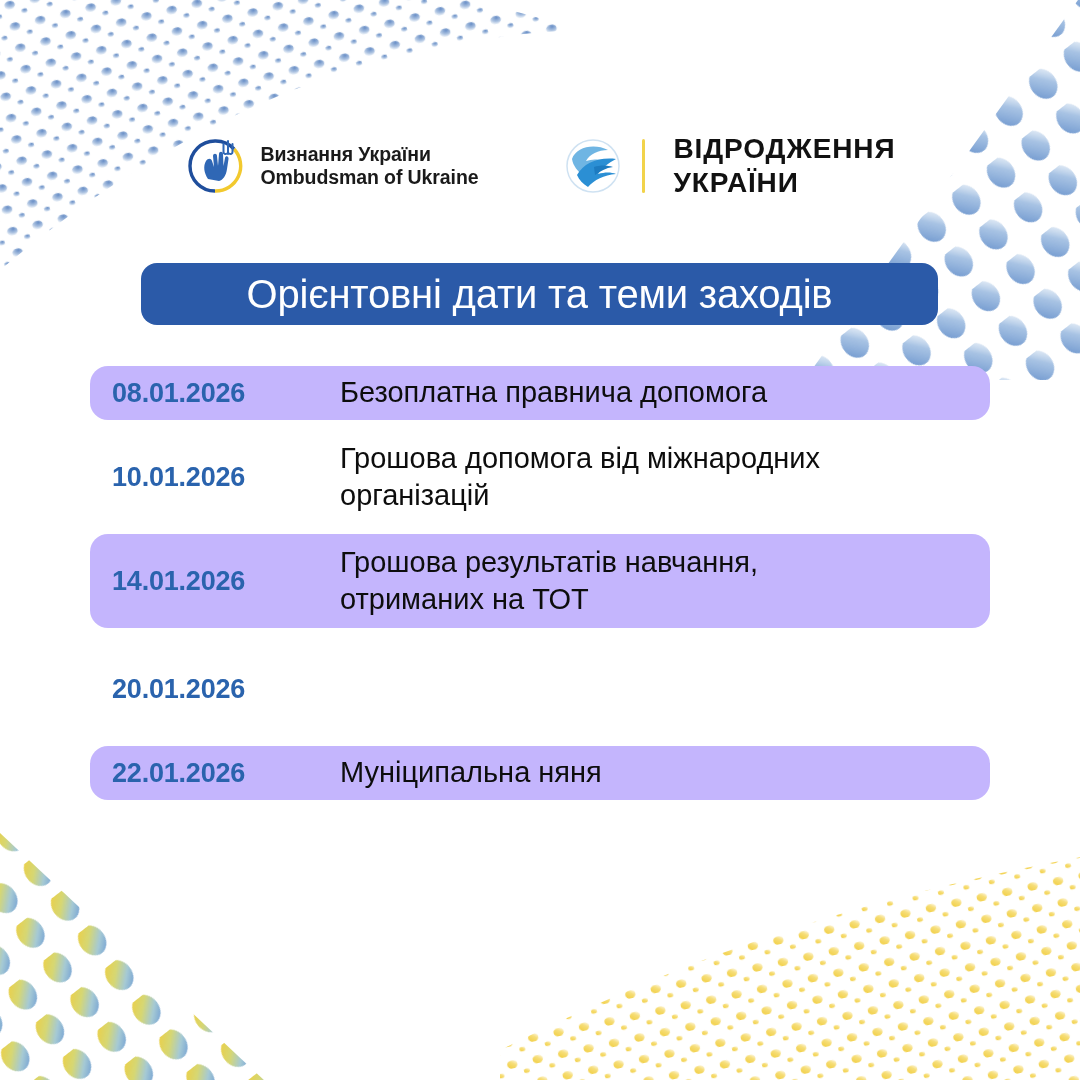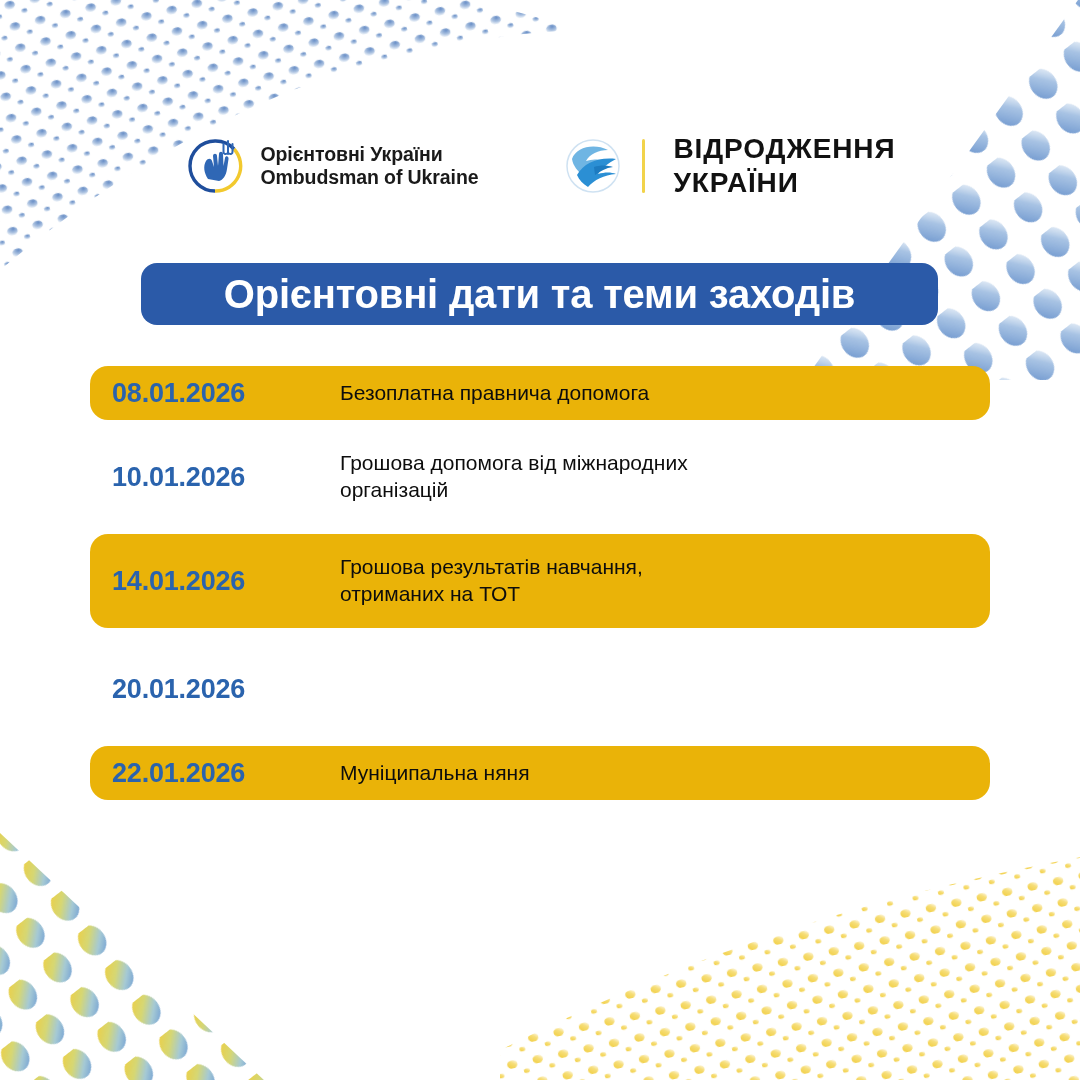--- a/index.html
+++ b/index.html
@@ -102,21 +102,21 @@
     background: #2b5aa8;
     border-radius: 16px;
     display: flex;
     align-items: center;
     justify-content: center;
     z-index: 3;
   }
   .title-banner .title-text {
     color: #ffffff;
     font-size: 40px;
-    font-weight: 700;
+    font-weight: 400;
     letter-spacing: -0.2px;
     white-space: nowrap;
   }
 
   
   .schedule {
     position: absolute;
     top: 366px;
     left: 90px;
     width: 900px;
@@ -124,38 +124,38 @@
   }
 
   .row {
     display: flex;
     align-items: center;
     width: 900px;
     border-radius: 18px;
     padding: 0 22px;
     background: transparent;
   }
-  .row.shaded { background: #eab308; }
+  .row.shaded { background: #c4b5fd; }
 
   .row.h1 { height: 54px; }
   .row.h2 { height: 94px; }
 
   .row .date {
     flex: 0 0 228px;
     color: #2a63ad;
     font-size: 27px;
     font-weight: 700;
     letter-spacing: -0.2px;
     white-space: nowrap;
   }
 
   .row .topic {
     flex: 1 1 auto;
     color: #0d0d0d;
-    font-size: 21px;
+    font-size: 29px;
     font-weight: 400;
     line-height: 1.28;
     white-space: pre-line;
   }
 
   .gap-sm { height: 10px; }
   .gap-md { height: 14px; }
 </style>
 </head>
 <body>
@@ -253,21 +253,21 @@
                    C29 18 33 18 33 21 L34 31 L35 19 C35 16 39 16 39 19 L39.5 31
                    L41 23 C41.5 20 45 21 44.5 24 L43 34 C42 41 39 45 35 46 Z"></path>
         </g>
         <g stroke="#2f67b5" stroke-width="2" fill="none" stroke-linecap="round">
           <path d="M44 6 L44 19"></path>
           <path d="M39.5 9 L39.5 17 C39.5 19 41.5 19.5 43 18.5"></path>
           <path d="M48.5 9 L48.5 17 C48.5 19 46.5 19.5 45 18.5"></path>
         </g>
       </svg>
       <div class="logo-text-omb">
-        <span class="l1">Орієнтовні України</span>
+        <span class="l1">Визнання України</span>
         <span class="l2">Ombudsman of Ukraine</span>
       </div>
     </div>
 
     <div class="logo-block">
       <svg class="logo-mark" width="58" height="58" viewBox="0 0 58 58">
         <circle cx="29" cy="29" r="26" fill="none" stroke="#cfe2f2" stroke-width="1.5"></circle>
         <path d="M8 22 C12 10 30 6 44 13 C34 13 26 17 22 24 C28 22 34 22 39 24
                  C30 25 22 30 18 38 C14 34 9 29 8 22 Z" fill="#56a8de" opacity="0.85"></path>
         <path d="M13 38 C20 26 34 20 52 22 C44 26 38 31 34 37 C41 35 47 35 52 37

